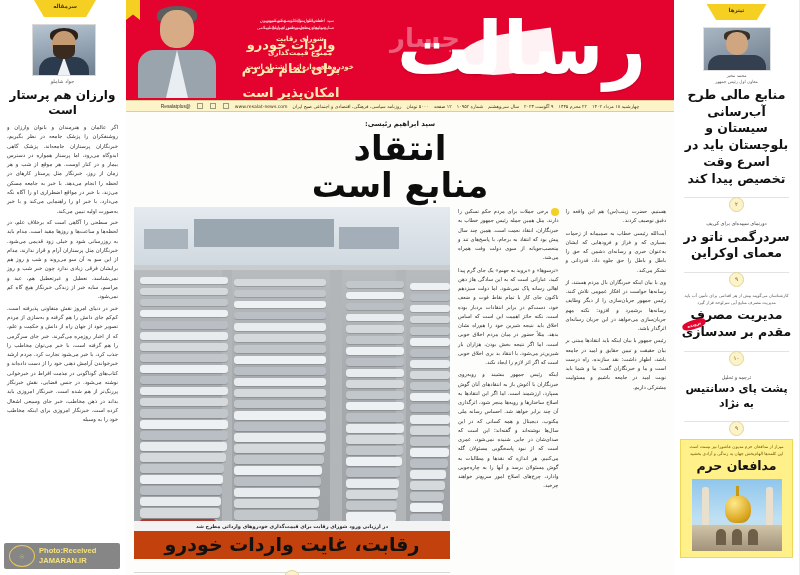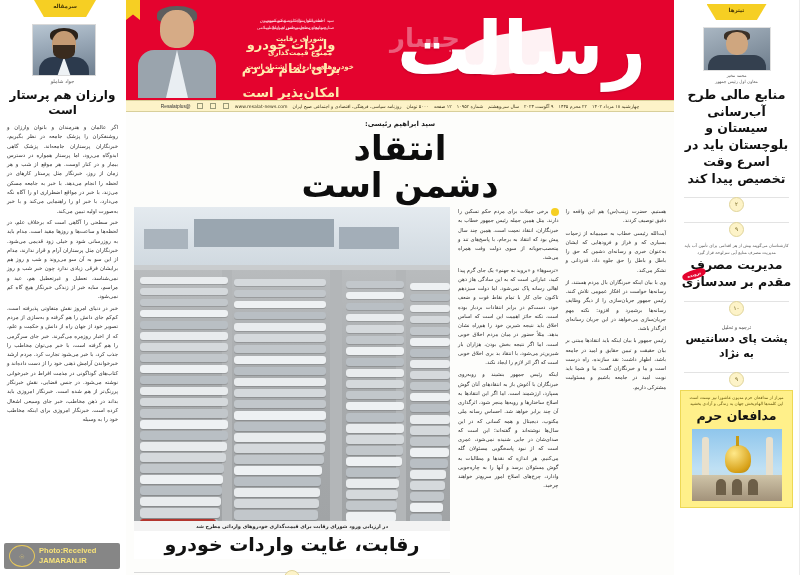--- a/index.html
+++ b/index.html
@@ -107,21 +107,21 @@
   .sky{position:absolute;left:0;top:0;width:100%;height:62px;
        background:linear-gradient(#e4eaef,#cfd8df);}
   .bldg{position:absolute;background:#9aa6b0;}
   .ground{position:absolute;left:0;top:58px;width:100%;height:294px;
           background:linear-gradient(#b9bcbe,#a8abad 40%,#9fa2a4);}
   .lane{position:absolute;background:#c9ccce;}
   .carrow{position:absolute;height:9px;border-radius:3px;}
   .photo-caption-band{position:absolute;left:0;bottom:0;width:100%;}
   .subkick{background:#f3f3f3;font-size:5px;text-align:center;color:#2a2a2a;
            padding:2px 4px;font-weight:bold;line-height:1.35;}
-  .yellowhead{background:#ffffff;text-align:center;font-size:19px;
+  .yellowhead{background:#c2410c;text-align:center;font-size:19px;
               font-weight:bold;color:#111;line-height:1.25;padding:2px 4px;
               letter-spacing:-.4px;}
   .pagebadge{position:relative;width:100%;text-align:center;margin-top:6px;}
   .pagebadge:before{content:"";position:absolute;left:0;right:0;top:7px;
                     height:1px;background:#d9d9d9;}
   .pagebadge span{position:relative;display:inline-block;width:14px;height:14px;
                   border-radius:50%;background:#fdf3c8;border:1px solid #e0d49a;
                   font-size:6px;line-height:13px;color:#6b5b12;}
 
   
@@ -256,21 +256,21 @@
       <span class="dl-sq"></span>
       <span class="dl-sq"></span>
       <span class="dl-sq"></span>
       <span class="dl-handle">@Resalatplus</span>
     </div>
 
     <div class="centerbody">
       <div class="kicker">سید ابراهیم رئیسی:</div>
       <div class="headline">
         <span>انتقاد</span>
-        <span class="l2">دشمن است</span>
+        <span class="l2">منابع است</span>
       </div>
 
       <div class="cols">
 
         <div class="textcols">
           <div class="tcol">
             <p>هستیم. حضرت زینب(س) هم این واقعه را دقیق توصیف کردند.</p>
             <p>آیت‌الله رئیسی خطاب به صمیمانه از زحمات بسیاری که و فراز و فرود‌هایی که ایشان به‌عنوان خبری و رسانه‌ای دشمن که حق را باطل و باطل را حق جلوه داد، قدردانی و تشکر می‌کند.</p>
             <p>وی با بیان اینکه خبرنگاران بال مردم هستند، از رسانه‌ها خواست در افکار عمومی تلاش کنند. رئیس جمهور جریان‌سازی را از دیگر وظایف رسانه‌ها برشمرد و افزود: نکته مهم جریان‌سازی می‌خواهد در این جریان رسانه‌ای اثرگذار باشد.</p>
             <p>رئیس جمهور با بیان اینکه باید انتقادها مبتنی بر بیان حقیقت و تبیین حقایق و امید در جامعه باشد، اظهار داشت: نقد سازنده، راه درست است و ما و خبرنگاران گفت: ما و شما باید نوبت امید در جامعه باشیم و مسئولیت مشترکی داریم.</p>
@@ -420,20 +420,24 @@
           <div class="f"></div>
       </div>
       <div class="s-tiny">محمد مخبر</div>
       <div class="s-tiny">معاون اول رئیس جمهور</div>
       <div class="s-head">منابع مالی طرح آب‌رسانی سیستان و بلوچستان باید در اسرع وقت تخصیص پیدا کند</div>
     </div>
     <div class="s-div">
       <span>۲</span>
     </div>
 
+    <div class="s-item">
+      <div class="s-pre">دورنمای سپیده‌ای برای کی‌یف</div>
+      <div class="s-head">سردرگمی ناتو در معمای اوکراین</div>
+    </div>
     <div class="s-div">
       <span>۹</span>
     </div>
 
     <div class="s-item" style="position:relative;">
       <div class="s-tiny">کارشناسان می‌گویند بیش از هر اقدامی برای تأمین آب باید مدیریت مصرف منابع آبی سرلوحه قرار گیرد</div>
       <div class="stamp" style="left:2px;top:30px;">پرونده</div>
       <div class="s-head">مدیریت مصرف مقدم بر سدسازی</div>
     </div>
     <div class="s-div">

